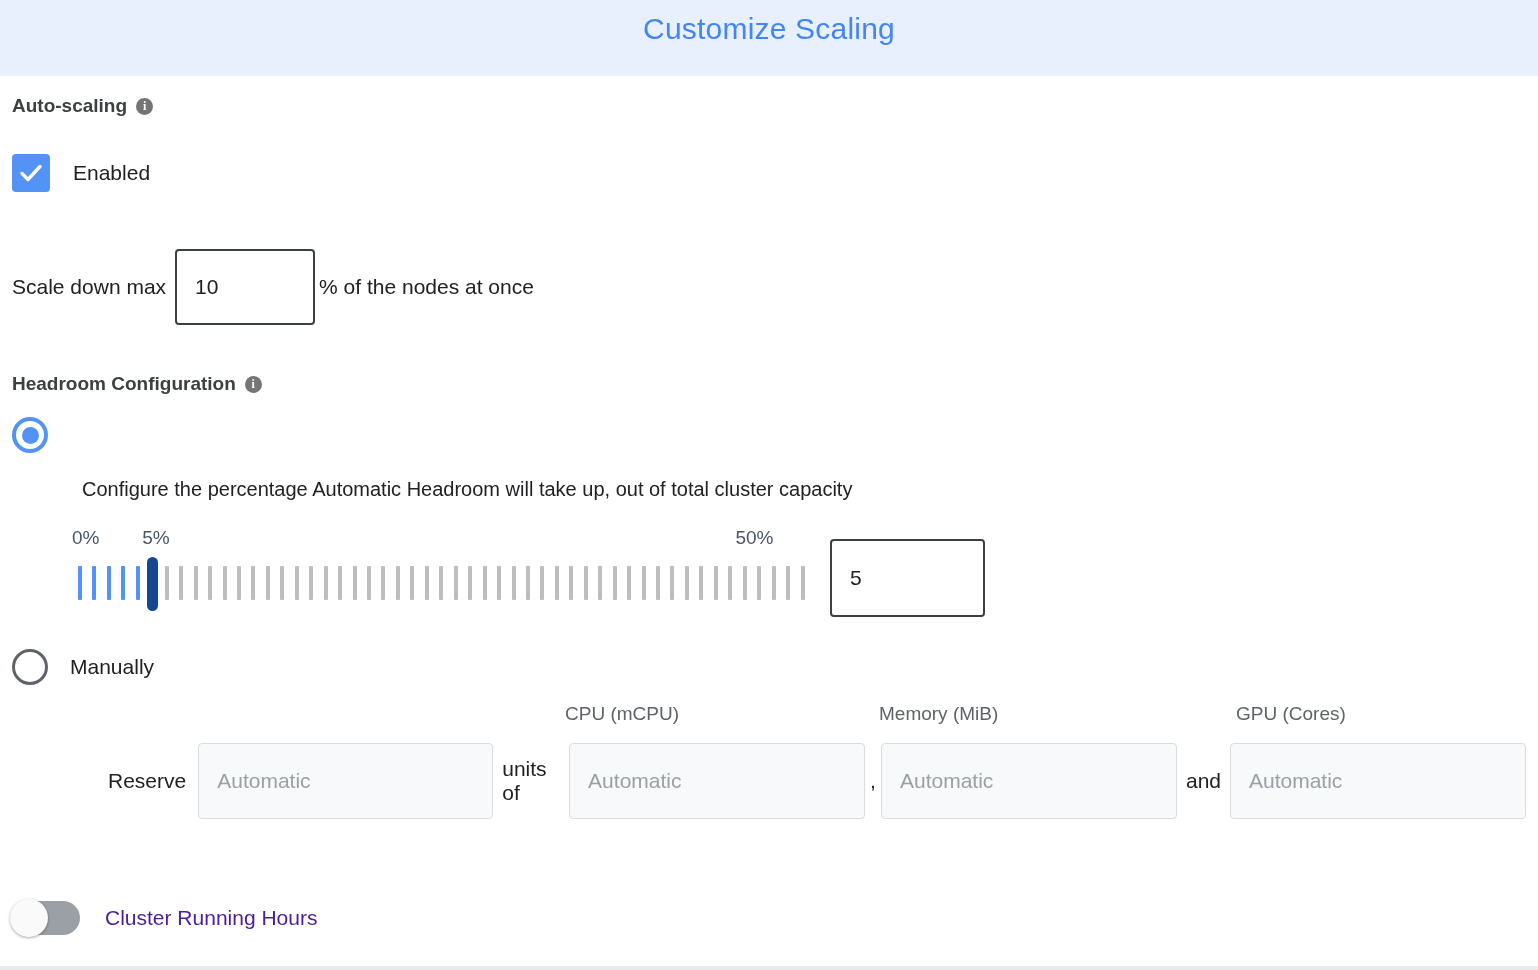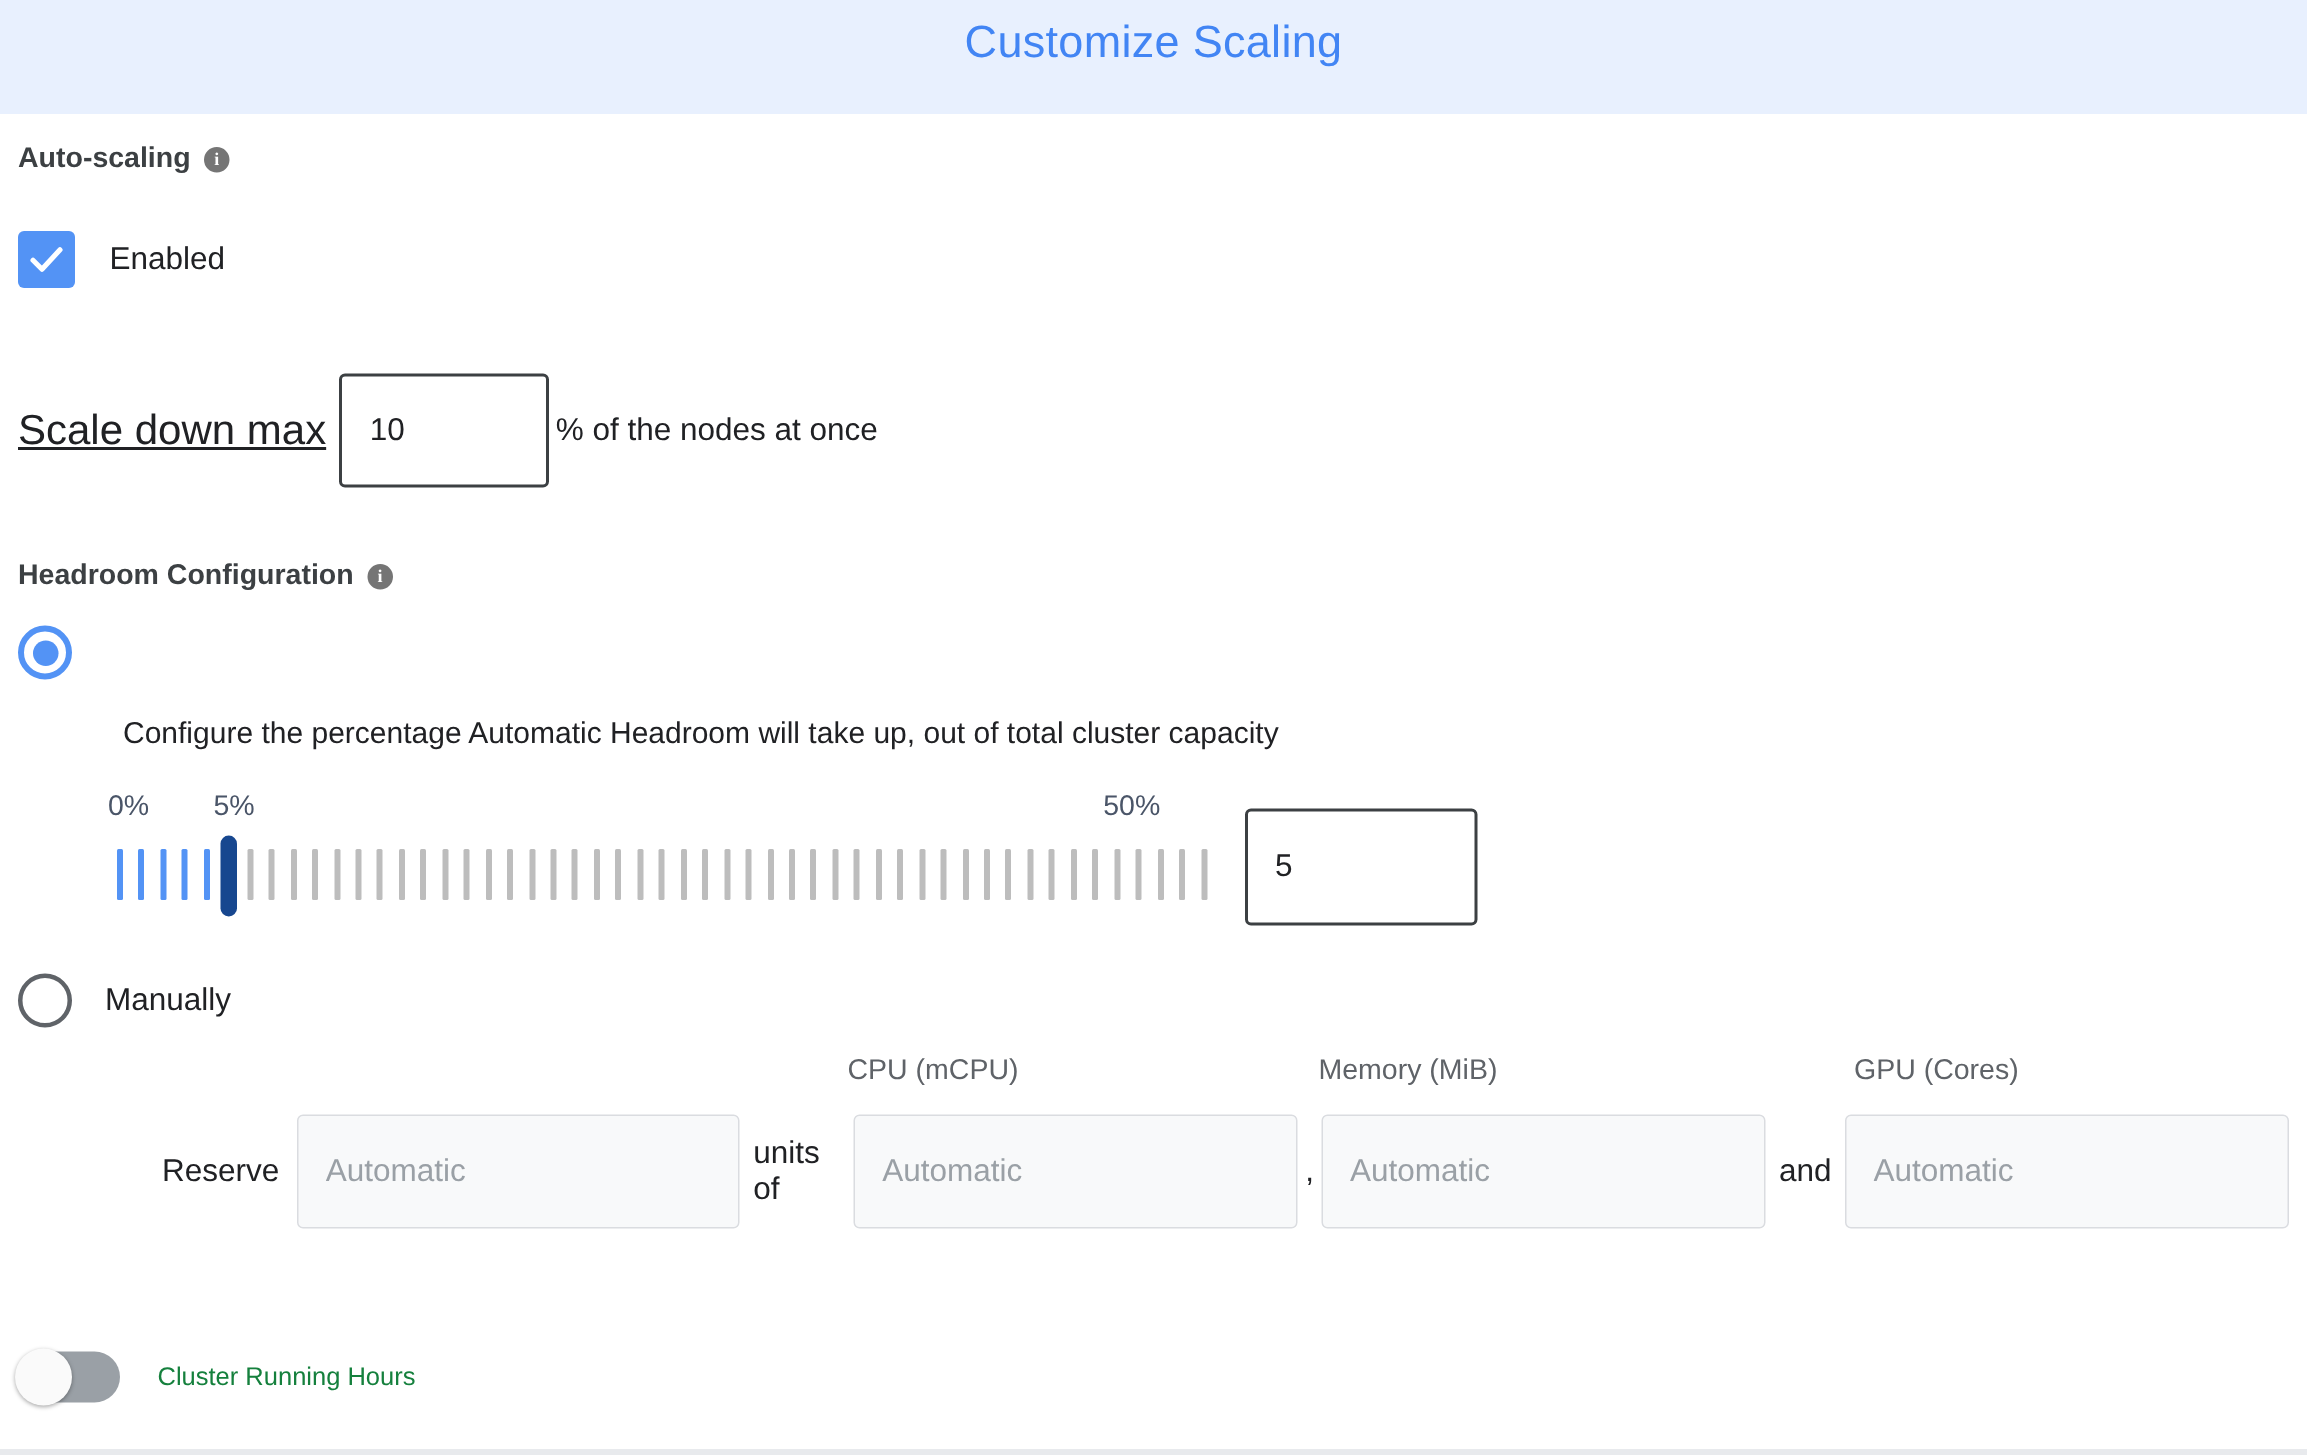--- a/index.html
+++ b/index.html
@@ -94,24 +94,23 @@
     color: #202124;
   }
 
   
   .scale-row {
     display: flex;
     align-items: center;
     margin-top: 57px;
   }
   .scale-label {
-    font-size: 28px;
+    font-size: 21px;
     color: #202124;
     margin-right: 9px;
-    text-decoration: underline;
   }
   .num-input {
     width: 140px;
     height: 76px;
     border: 2px solid #3c4043;
     border-radius: 4px;
     background: #ffffff;
     font-family: inherit;
     font-size: 21px;
     color: #202124;
@@ -298,22 +297,22 @@
     position: absolute;
     width: 38px;
     height: 38px;
     border-radius: 50%;
     background: #fafafa;
     top: -2px;
     left: -2px;
     box-shadow: 0 1px 3px rgba(0,0,0,0.35);
   }
   .toggle-label {
-    font-size: 17px;
-    color: #15803d;
+    font-size: 21px;
+    color: #4c1d95;
   }
 
   .bottom-divider {
     position: absolute;
     left: 0;
     right: 0;
     bottom: 0;
     height: 4px;
     background: #e8eaed;
   }

